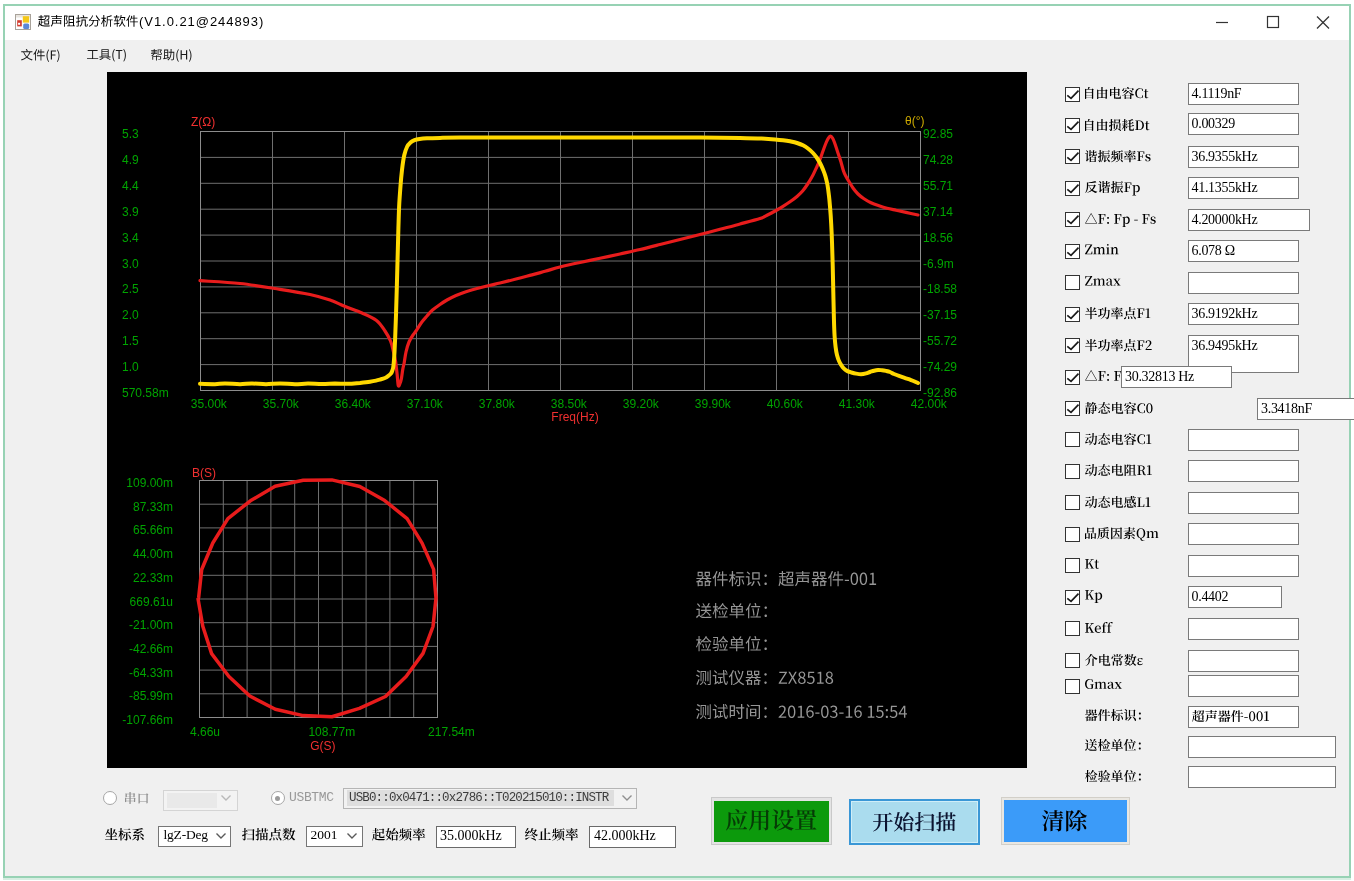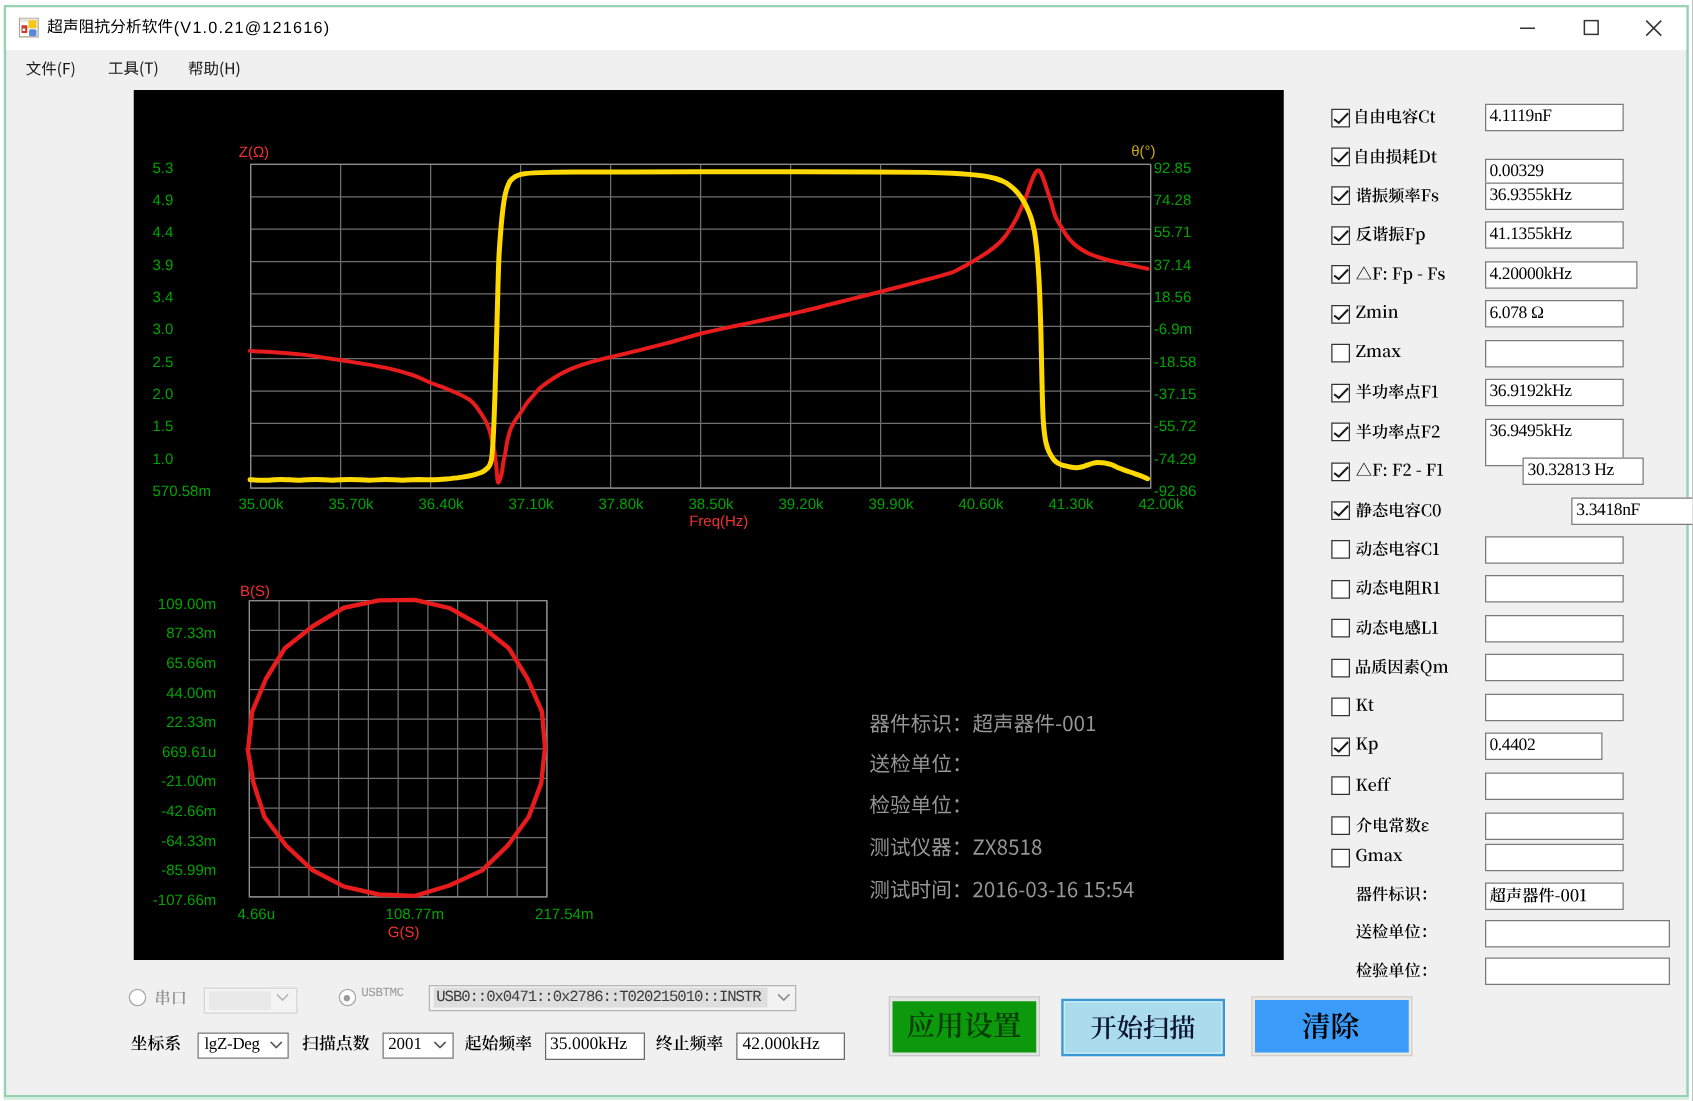--- a/index.html
+++ b/index.html
@@ -23,21 +23,21 @@
 <line x1="16" y1="12.5" x2="28" y2="12.5" stroke="#333" stroke-width="1.2"></line>
 <rect x="67.5" y="6.5" width="11" height="11" fill="none" stroke="#333" stroke-width="1.2"></rect>
 <line x1="117" y1="6.5" x2="129" y2="18.5" stroke="#333" stroke-width="1.2"></line>
 <line x1="129" y1="6.5" x2="117" y2="18.5" stroke="#333" stroke-width="1.2"></line>
 </svg>
 <svg style="position:absolute;left:38.0px;top:15.0px;overflow:visible" width="99.9" height="11.8" viewBox="0 0 99.9 11.8">
     <g transform="translate(-0.3,10.7)">
       <path d="M7.5 -4.4H10.5V-2.1H7.5ZM6.6 -5.2V-1.3H11.4V-5.2ZM1.2 -4.9C1.2 -2.7 1.1 -0.7 0.3 0.6C0.6 0.7 0.9 0.9 1.1 1.0C1.5 0.4 1.7 -0.5 1.8 -1.4C2.8 0.3 4.3 0.7 7.0 0.7H11.8C11.9 0.4 12.1 -0.0 12.2 -0.3C11.4 -0.2 7.6 -0.2 7.0 -0.2C5.7 -0.2 4.7 -0.3 3.9 -0.6V-3.2H5.9V-4.0H3.9V-5.8H6.0C6.1 -5.7 6.4 -5.5 6.5 -5.4C7.8 -6.2 8.6 -7.4 8.8 -9.2H10.8C10.7 -7.6 10.6 -7.0 10.4 -6.8C10.3 -6.7 10.2 -6.6 10.0 -6.7C9.9 -6.7 9.4 -6.7 8.8 -6.7C9.0 -6.5 9.1 -6.1 9.1 -5.9C9.6 -5.9 10.2 -5.9 10.5 -5.9C10.8 -5.9 11.0 -6.0 11.2 -6.2C11.5 -6.5 11.6 -7.4 11.7 -9.7C11.7 -9.8 11.7 -10.1 11.7 -10.1H6.2V-9.2H8.0C7.7 -7.8 7.2 -6.8 6.0 -6.1V-6.7H3.8V-8.2H5.8V-9.1H3.8V-10.6H2.9V-9.1H0.9V-8.2H2.9V-6.7H0.7V-5.8H3.1V-1.2C2.6 -1.6 2.3 -2.2 2.0 -3.0C2.0 -3.6 2.1 -4.2 2.1 -4.9ZM18.4 -10.6V-9.5H13.5V-8.7H18.4V-7.5H14.3V-6.7H23.8V-7.5H19.4V-8.7H24.3V-9.5H19.4V-10.6ZM14.5 -5.7V-4.0C14.5 -2.7 14.3 -0.9 13.0 0.4C13.2 0.6 13.5 0.9 13.7 1.1C14.6 0.2 15.1 -1.0 15.3 -2.1H22.6V-1.5H23.5V-5.7ZM22.6 -2.9H19.3V-4.9H22.6ZM15.4 -2.9C15.4 -3.3 15.5 -3.7 15.5 -4.0V-4.9H18.4V-2.9ZM30.9 -9.9V-0.3H29.4V0.6H37.3V-0.3H36.3V-9.9ZM31.8 -0.3V-2.7H35.3V-0.3ZM31.8 -5.9H35.3V-3.6H31.8ZM31.8 -6.8V-9.0H35.3V-6.8ZM26.3 -10.1V1.0H27.2V-9.2H29.0C28.7 -8.4 28.3 -7.3 27.9 -6.4C28.9 -5.4 29.1 -4.5 29.2 -3.8C29.2 -3.4 29.1 -3.1 28.9 -2.9C28.7 -2.8 28.6 -2.8 28.4 -2.8C28.2 -2.8 27.9 -2.8 27.6 -2.8C27.8 -2.6 27.9 -2.2 27.9 -2.0C28.2 -2.0 28.5 -2.0 28.8 -2.0C29.1 -2.0 29.3 -2.1 29.5 -2.2C29.8 -2.5 30.0 -3.0 30.0 -3.7C30.0 -4.5 29.8 -5.4 28.8 -6.5C29.2 -7.5 29.7 -8.7 30.1 -9.7L29.5 -10.1L29.4 -10.1ZM42.7 -8.4V-7.5H49.9V-8.4ZM44.9 -10.4C45.2 -9.8 45.5 -9.0 45.7 -8.5L46.6 -8.8C46.5 -9.3 46.1 -10.1 45.7 -10.7ZM40.1 -10.6V-8.0H38.4V-7.2H40.1V-4.4C39.4 -4.2 38.7 -4.0 38.2 -3.9L38.4 -3.0L40.1 -3.5V-0.2C40.1 0.0 40.0 0.1 39.9 0.1C39.7 0.1 39.2 0.1 38.6 0.1C38.7 0.3 38.8 0.7 38.8 0.9C39.7 0.9 40.2 0.9 40.6 0.8C40.9 0.6 41.0 0.4 41.0 -0.2V-3.7L42.7 -4.2L42.5 -5.1L41.0 -4.6V-7.2H42.5V-8.0H41.0V-10.6ZM43.8 -6.2V-3.9C43.8 -2.5 43.6 -0.8 41.8 0.4C42.0 0.5 42.3 0.9 42.4 1.1C44.4 -0.2 44.8 -2.3 44.8 -3.9V-5.3H47.1V-0.6C47.1 0.3 47.2 0.5 47.4 0.7C47.6 0.8 47.9 0.9 48.1 0.9C48.3 0.9 48.6 0.9 48.8 0.9C49.1 0.9 49.3 0.9 49.5 0.7C49.7 0.6 49.8 0.4 49.9 0.1C49.9 -0.2 50.0 -1.0 50.0 -1.6C49.7 -1.7 49.4 -1.9 49.2 -2.0C49.2 -1.3 49.2 -0.7 49.2 -0.4C49.2 -0.2 49.1 -0.1 49.1 -0.0C49.0 0.0 48.9 0.1 48.8 0.1C48.6 0.1 48.5 0.1 48.4 0.1C48.3 0.1 48.2 0.1 48.1 0.0C48.1 -0.1 48.1 -0.2 48.1 -0.6V-6.2ZM58.9 -10.4 58.0 -10.0C58.9 -8.1 60.4 -6.1 61.7 -5.0C61.9 -5.2 62.3 -5.6 62.5 -5.7C61.2 -6.7 59.7 -8.7 58.9 -10.4ZM54.5 -10.3C53.8 -8.4 52.5 -6.7 51.0 -5.6C51.2 -5.4 51.6 -5.0 51.8 -4.8C52.1 -5.1 52.4 -5.4 52.8 -5.8V-4.9H55.2C54.9 -2.7 54.2 -0.7 51.2 0.2C51.4 0.4 51.7 0.8 51.8 1.0C55.0 -0.1 55.8 -2.4 56.2 -4.9H59.6C59.5 -1.7 59.3 -0.5 59.0 -0.2C58.8 -0.1 58.7 -0.0 58.4 -0.0C58.1 -0.0 57.4 -0.0 56.5 -0.1C56.7 0.2 56.8 0.6 56.9 0.8C57.6 0.9 58.4 0.9 58.8 0.9C59.3 0.8 59.6 0.7 59.8 0.4C60.3 -0.1 60.4 -1.5 60.6 -5.4C60.6 -5.5 60.6 -5.8 60.6 -5.8H52.8C53.9 -7.0 54.8 -8.4 55.5 -10.1ZM69.1 -9.2V-5.3C69.1 -3.6 69.0 -1.2 67.8 0.5C68.0 0.6 68.4 0.8 68.6 1.0C69.8 -0.8 70.0 -3.4 70.0 -5.3V-5.4H72.3V1.0H73.2V-5.4H75.0V-6.3H70.0V-8.5C71.5 -8.8 73.1 -9.2 74.3 -9.7L73.5 -10.4C72.5 -10.0 70.7 -9.5 69.1 -9.2ZM65.6 -10.6V-7.9H63.7V-7.0H65.5C65.1 -5.2 64.3 -3.3 63.4 -2.2C63.6 -2.0 63.8 -1.6 63.9 -1.3C64.5 -2.2 65.2 -3.6 65.6 -5.0V1.0H66.6V-5.1C67.0 -4.5 67.5 -3.7 67.7 -3.2L68.3 -4.0C68.1 -4.4 67.0 -5.8 66.6 -6.3V-7.0H68.4V-7.9H66.6V-10.6ZM83.0 -10.6C82.8 -8.6 82.3 -6.8 81.4 -5.6C81.6 -5.5 82.0 -5.2 82.2 -5.1C82.7 -5.8 83.1 -6.7 83.4 -7.8H86.6C86.5 -6.9 86.2 -6.0 86.1 -5.3L86.8 -5.1C87.1 -6.0 87.4 -7.3 87.7 -8.5L87.1 -8.7L86.9 -8.7H83.6C83.8 -9.2 83.9 -9.8 84.0 -10.5ZM84.0 -6.6V-6.0C84.0 -4.2 83.8 -1.6 81.1 0.4C81.3 0.5 81.6 0.8 81.8 1.0C83.3 -0.2 84.1 -1.5 84.5 -2.9C85.0 -1.1 85.9 0.3 87.1 1.0C87.3 0.8 87.6 0.4 87.8 0.2C86.2 -0.6 85.3 -2.6 84.8 -4.8C84.9 -5.3 84.9 -5.6 84.9 -6.0V-6.6ZM76.8 -4.2C76.9 -4.3 77.3 -4.4 77.8 -4.4H79.1V-2.5L76.1 -2.1L76.3 -1.2L79.1 -1.6V1.0H80.0V-1.8L81.7 -2.0L81.6 -2.9L80.0 -2.7V-4.4H81.5V-5.2H80.0V-7.1H79.1V-5.2H77.7C78.1 -6.1 78.5 -7.1 78.9 -8.2H81.6V-9.1H79.2C79.3 -9.5 79.5 -9.9 79.6 -10.4L78.6 -10.6C78.5 -10.1 78.4 -9.6 78.3 -9.1H76.2V-8.2H78.0C77.7 -7.2 77.3 -6.4 77.2 -6.0C76.9 -5.5 76.7 -5.1 76.5 -5.0C76.6 -4.8 76.7 -4.4 76.8 -4.2ZM92.2 -4.3V-3.4H95.8V1.0H96.8V-3.4H100.2V-4.3H96.8V-7.1H99.7V-8.0H96.8V-10.4H95.8V-8.0H94.1C94.3 -8.6 94.4 -9.2 94.6 -9.8L93.6 -10.0C93.4 -8.3 92.8 -6.7 92.1 -5.6C92.3 -5.5 92.7 -5.3 92.9 -5.2C93.2 -5.7 93.6 -6.4 93.8 -7.1H95.8V-4.3ZM91.6 -10.5C90.9 -8.6 89.8 -6.7 88.6 -5.5C88.8 -5.3 89.0 -4.8 89.1 -4.6C89.5 -5.0 89.9 -5.5 90.3 -6.0V1.0H91.2V-7.5C91.7 -8.4 92.1 -9.3 92.5 -10.3Z" fill="#000000"></path>
     </g>
   </svg>
-<div class="abs" style="left:139px;top:13.5px;font-size:13px;letter-spacing:0.95px;color:#000">(V1.0.21@121616)</div>
+<div class="abs" style="left:139px;top:13.5px;font-size:13px;letter-spacing:0.95px;color:#000">(V1.0.21@244893)</div>
 <svg style="position:absolute;left:21.0px;top:49.0px;overflow:visible" width="38.4" height="12.9" viewBox="0 0 38.4 12.9">
     <g transform="translate(-0.4,10.5)">
       <path d="M5.2 -10.2C5.6 -9.6 6.0 -8.8 6.2 -8.3L7.2 -8.6C7.0 -9.1 6.6 -9.9 6.2 -10.5ZM0.6 -8.2V-7.3H2.6C3.3 -5.4 4.3 -3.8 5.5 -2.5C4.2 -1.3 2.5 -0.5 0.4 0.1C0.6 0.3 0.9 0.7 1.0 1.0C3.1 0.3 4.8 -0.6 6.2 -1.8C7.6 -0.6 9.3 0.3 11.3 0.9C11.5 0.6 11.8 0.2 12.0 0.0C10.0 -0.4 8.3 -1.3 6.9 -2.5C8.2 -3.8 9.2 -5.4 9.9 -7.3H11.8V-8.2ZM6.2 -3.1C5.1 -4.3 4.2 -5.7 3.5 -7.3H8.8C8.2 -5.6 7.3 -4.3 6.2 -3.1ZM16.3 -4.2V-3.3H19.9V1.0H20.8V-3.3H24.2V-4.2H20.8V-7.0H23.7V-7.9H20.8V-10.3H19.9V-7.9H18.2C18.4 -8.4 18.5 -9.0 18.6 -9.6L17.8 -9.8C17.5 -8.2 17.0 -6.6 16.2 -5.5C16.5 -5.4 16.9 -5.2 17.0 -5.1C17.4 -5.6 17.7 -6.2 17.9 -7.0H19.9V-4.2ZM15.7 -10.4C15.1 -8.5 14.0 -6.6 12.8 -5.4C13.0 -5.2 13.2 -4.7 13.3 -4.5C13.7 -4.9 14.1 -5.4 14.5 -6.0V1.0H15.4V-7.4C15.8 -8.3 16.3 -9.2 16.6 -10.1ZM27.8 2.4 28.5 2.1C27.4 0.4 26.9 -1.7 26.9 -3.9C26.9 -6.0 27.4 -8.0 28.5 -9.8L27.8 -10.1C26.6 -8.3 25.9 -6.3 25.9 -3.9C25.9 -1.4 26.6 0.6 27.8 2.4ZM30.2 0.0H31.4V-4.1H34.9V-5.0H31.4V-8.1H35.5V-9.1H30.2ZM37.1 2.4C38.2 0.6 38.9 -1.4 38.9 -3.9C38.9 -6.3 38.2 -8.3 37.1 -10.1L36.4 -9.8C37.4 -8.0 38.0 -6.0 38.0 -3.9C38.0 -1.7 37.4 0.4 36.4 2.1Z" fill="#1a1a1a"></path>
     </g>
   </svg>
 <svg style="position:absolute;left:87.0px;top:49.0px;overflow:visible" width="38.8" height="12.6" viewBox="0 0 38.8 12.6">
     <g transform="translate(-0.6,10.1)">
       <path d="M0.6 -0.9V0.0H11.8V-0.9H6.7V-8.1H11.2V-9.0H1.3V-8.1H5.7V-0.9ZM19.9 -1.0C21.3 -0.4 22.7 0.4 23.6 1.0L24.3 0.3C23.4 -0.3 21.9 -1.1 20.5 -1.7ZM16.5 -1.6C15.7 -1.0 14.1 -0.1 12.9 0.3C13.1 0.5 13.4 0.8 13.6 1.0C14.8 0.5 16.4 -0.3 17.3 -1.1ZM15.0 -9.8V-2.6H13.0V-1.7H24.2V-2.6H22.3V-9.8ZM15.9 -2.6V-3.7H21.4V-2.6ZM15.9 -7.3H21.4V-6.2H15.9ZM15.9 -8.0V-9.1H21.4V-8.0ZM15.9 -5.5H21.4V-4.4H15.9ZM27.8 2.4 28.5 2.1C27.4 0.4 26.9 -1.7 26.9 -3.9C26.9 -6.0 27.4 -8.0 28.5 -9.8L27.8 -10.1C26.6 -8.3 25.9 -6.3 25.9 -3.9C25.9 -1.4 26.6 0.6 27.8 2.4ZM32.1 0.0H33.3V-8.1H36.0V-9.1H29.4V-8.1H32.1ZM37.6 2.4C38.8 0.6 39.5 -1.4 39.5 -3.9C39.5 -6.3 38.8 -8.3 37.6 -10.1L36.9 -9.8C38.0 -8.0 38.5 -6.0 38.5 -3.9C38.5 -1.7 38.0 0.4 36.9 2.1Z" fill="#1a1a1a"></path>
     </g>
   </svg>
@@ -187,21 +187,21 @@
 <div class="fld" style="left:1187.5px;top:83.0px;width:111px;height:22px;line-height:20px">4.1119nF</div>
 <div class="cb" style="left:1064.5px;top:117.95px"></div>
 <svg class="abs" style="left:1064.5px;top:117.95px" width="15" height="15" viewBox="0 0 15 15">
     <path d="M2.3,8.4 L6,11.3 L13.5,3.6" fill="none" stroke="#1a1a1a" stroke-width="1.7"></path>
   </svg>
 <svg style="position:absolute;left:1084.5px;top:118.5px;overflow:visible" width="64.6" height="12.1" viewBox="0 0 64.6 12.1">
     <g transform="translate(-2.5,11.0)">
       <path d="M9.4 -8.3V-6.0H3.7V-8.3ZM5.7 -11.0C5.6 -10.3 5.5 -9.4 5.3 -8.7H3.8L2.5 -9.3V1.1H2.7C3.2 1.1 3.7 0.8 3.7 0.6V0.1H9.4V1.0H9.6C10.1 1.0 10.7 0.7 10.7 0.6V-8.1C11.0 -8.2 11.2 -8.3 11.3 -8.4L9.9 -9.5L9.3 -8.7H5.8C6.3 -9.2 6.9 -9.9 7.2 -10.3C7.5 -10.4 7.7 -10.5 7.7 -10.6ZM3.7 -5.6H9.4V-3.1H3.7ZM3.7 -2.8H9.4V-0.3H3.7ZM18.8 -7.6V-4.3H15.8V-7.6ZM14.6 -8.0V1.1H14.8C15.3 1.1 15.8 0.8 15.8 0.7V-0.0H23.1V1.0H23.3C23.8 1.0 24.4 0.7 24.4 0.6V-7.3C24.7 -7.3 24.9 -7.5 25.1 -7.6L23.6 -8.7L23.0 -8.0H20.1V-10.3C20.4 -10.4 20.5 -10.5 20.5 -10.7L18.8 -10.9V-8.0H15.9L14.6 -8.5ZM20.1 -7.6H23.1V-4.3H20.1ZM18.8 -0.4H15.8V-3.9H18.8ZM20.1 -0.4V-3.9H23.1V-0.4ZM35.6 -5.2 33.9 -5.3C33.9 -2.3 34.0 -0.4 29.9 0.9L30.1 1.1C32.7 0.5 33.9 -0.3 34.5 -1.4C35.6 -0.8 37.0 0.3 37.6 1.1C39.1 1.4 39.2 -1.2 34.6 -1.5C35.1 -2.5 35.1 -3.6 35.2 -4.9C35.4 -4.9 35.6 -5.0 35.6 -5.2ZM32.4 -1.5V-5.9H36.8V-1.3H36.9C37.3 -1.3 37.9 -1.5 37.9 -1.6V-5.8C38.2 -5.8 38.3 -5.9 38.4 -6.0L37.2 -6.9L36.6 -6.3H32.5L31.3 -6.8V-1.1H31.4C31.9 -1.1 32.4 -1.4 32.4 -1.5ZM32.9 -7.3V-7.6H36.3V-7.1H36.5C36.9 -7.1 37.5 -7.4 37.5 -7.5V-9.7C37.7 -9.7 37.9 -9.8 38.0 -9.9L36.8 -10.8L36.2 -10.2H33.0L31.8 -10.7V-7.0H32.0C32.4 -7.0 32.9 -7.2 32.9 -7.3ZM36.3 -9.8V-8.0H32.9V-9.8ZM30.2 -8.9 29.6 -8.0H29.5V-10.4C29.8 -10.5 30.0 -10.6 30.0 -10.8L28.3 -10.9V-8.0H26.5L26.6 -7.6H28.3V-4.9C27.5 -4.7 26.8 -4.4 26.4 -4.4L26.9 -2.9C27.1 -3.0 27.2 -3.1 27.2 -3.2L28.3 -3.9V-0.7C28.3 -0.5 28.2 -0.4 28.0 -0.4C27.7 -0.4 26.5 -0.5 26.5 -0.5V-0.3C27.1 -0.2 27.4 -0.1 27.6 0.2C27.7 0.4 27.8 0.7 27.8 1.1C29.3 1.0 29.5 0.4 29.5 -0.5V-4.6L31.0 -5.6L30.9 -5.8L29.5 -5.3V-7.6H31.0C31.1 -7.6 31.3 -7.7 31.3 -7.8C30.9 -8.2 30.2 -8.9 30.2 -8.9ZM44.7 -3.4 44.8 -3.1 46.7 -3.4V-0.4C46.7 0.5 47.0 0.8 48.2 0.8H49.3C51.2 0.8 51.6 0.5 51.6 0.0C51.6 -0.2 51.6 -0.4 51.2 -0.5L51.1 -2.2H51.0C50.8 -1.5 50.6 -0.8 50.5 -0.6C50.4 -0.5 50.3 -0.4 50.2 -0.4C50.1 -0.4 49.8 -0.4 49.4 -0.4H48.4C48.0 -0.4 48.0 -0.5 48.0 -0.8V-3.6L51.3 -4.1C51.4 -4.1 51.6 -4.2 51.6 -4.4C51.1 -4.7 50.2 -5.2 50.2 -5.2L49.6 -4.2L48.0 -4.0V-6.3L50.8 -6.8C51.0 -6.8 51.1 -6.9 51.1 -7.0C50.6 -7.4 49.7 -7.9 49.7 -7.9L49.2 -6.9L48.0 -6.7V-8.7V-9.2C48.8 -9.4 49.6 -9.6 50.2 -9.8C50.6 -9.7 50.9 -9.7 51.0 -9.8L49.7 -10.9C48.7 -10.2 46.7 -9.3 45.0 -8.9L45.0 -8.7C45.6 -8.8 46.2 -8.8 46.7 -8.9V-6.5L44.9 -6.2L45.0 -5.9L46.7 -6.1V-3.8ZM41.6 -11.0V-9.0H39.7L39.8 -8.6H41.6V-7.1H39.8L39.9 -6.7H41.6V-5.2H39.5L39.6 -4.8H41.3C40.9 -3.2 40.2 -1.7 39.3 -0.5L39.4 -0.3C40.3 -1.0 41.1 -1.8 41.6 -2.8V1.1H41.9C42.3 1.1 42.8 0.8 42.8 0.7V-3.9C43.2 -3.3 43.7 -2.6 43.7 -1.9C44.8 -1.1 45.8 -3.2 42.8 -4.1V-4.8H44.8C45.0 -4.8 45.1 -4.8 45.2 -5.0C44.8 -5.4 44.0 -6.0 44.0 -6.0L43.4 -5.2H42.8V-6.7H44.5C44.7 -6.7 44.8 -6.8 44.9 -6.9C44.5 -7.3 43.8 -7.8 43.8 -7.8L43.3 -7.1H42.8V-8.6H44.7C44.8 -8.6 45.0 -8.7 45.0 -8.8C44.6 -9.2 43.9 -9.8 43.9 -9.8L43.3 -9.0H42.8V-10.5C43.1 -10.6 43.2 -10.7 43.2 -10.8ZM52.6 -9.2 53.9 -9.0C53.9 -7.7 53.9 -6.4 53.9 -5.0V-4.7C53.9 -3.2 53.9 -1.8 53.9 -0.5L52.6 -0.4V0.0H56.5C59.6 0.0 61.5 -1.8 61.5 -4.8C61.5 -7.8 59.7 -9.6 56.7 -9.6H52.6ZM55.5 -0.5C55.5 -1.8 55.5 -3.1 55.5 -4.7V-5.0C55.5 -6.4 55.5 -7.8 55.5 -9.1H56.5C58.6 -9.1 59.9 -7.6 59.9 -4.8C59.9 -2.1 58.6 -0.5 56.4 -0.5ZM65.3 0.2C66.1 0.2 66.7 -0.1 67.0 -0.6L66.8 -0.8C66.5 -0.6 66.2 -0.5 65.9 -0.5C65.3 -0.5 65.0 -0.8 65.0 -1.6V-6.4H66.8V-6.9H65.0L65.0 -8.9H64.1L63.6 -6.9L62.3 -6.8V-6.4H63.5V-2.9C63.5 -2.4 63.5 -2.1 63.5 -1.6C63.5 -0.4 64.1 0.2 65.3 0.2Z" fill="#000"></path>
     </g>
   </svg>
-<div class="fld" style="left:1187.5px;top:127px;width:111px;height:22px;line-height:20px">0.00329</div>
+<div class="fld" style="left:1187.5px;top:113px;width:111px;height:22px;line-height:20px">0.00329</div>
 <div class="cb" style="left:1064.5px;top:149.4px"></div>
 <svg class="abs" style="left:1064.5px;top:149.4px" width="15" height="15" viewBox="0 0 15 15">
     <path d="M2.3,8.4 L6,11.3 L13.5,3.6" fill="none" stroke="#1a1a1a" stroke-width="1.7"></path>
   </svg>
 <svg style="position:absolute;left:1084.5px;top:149.9px;overflow:visible" width="65.7" height="12.3" viewBox="0 0 65.7 12.3">
     <g transform="translate(-0.5,11.1)">
       <path d="M1.5 -10.9 1.4 -10.8C1.9 -10.2 2.5 -9.3 2.7 -8.6C3.8 -7.8 4.7 -10.1 1.5 -10.9ZM3.3 -6.9C3.5 -7.0 3.7 -7.1 3.8 -7.1L2.7 -8.1L2.1 -7.5H0.5L0.6 -7.1H2.1V-1.6C2.1 -1.3 2.0 -1.2 1.5 -0.9L2.4 0.5C2.5 0.4 2.7 0.2 2.8 -0.1C3.7 -1.2 4.5 -2.2 4.9 -2.8L4.8 -2.9L3.3 -1.9ZM7.2 -9.5 6.6 -8.7H6.1V-10.5C6.4 -10.5 6.6 -10.6 6.6 -10.8L4.9 -10.9V-6.6C4.9 -6.4 4.8 -6.3 4.4 -6.1L5.1 -4.7C5.2 -4.8 5.3 -4.9 5.4 -5.1C6.6 -5.8 7.6 -6.5 8.2 -6.8L8.1 -7.0L6.1 -6.4V-8.3H7.9C8.1 -8.3 8.2 -8.4 8.3 -8.5C7.9 -8.9 7.2 -9.5 7.2 -9.5ZM9.2 -5.3 7.5 -5.8 7.2 -4.2H6.5L5.2 -4.7V1.1H5.4C5.9 1.1 6.4 0.8 6.4 0.7V0.3H10.1V1.0H10.3C10.7 1.0 11.3 0.7 11.3 0.6V-3.6C11.6 -3.7 11.7 -3.8 11.8 -3.8L10.6 -4.8L10.0 -4.2H7.7C8.0 -4.4 8.4 -4.8 8.7 -5.0C8.9 -5.0 9.1 -5.1 9.2 -5.3ZM10.1 -3.8V-2.2H6.4V-3.8ZM6.4 -0.1V-1.8H10.1V-0.1ZM10.0 -10.8 8.4 -10.9V-6.4C8.4 -5.6 8.6 -5.4 9.6 -5.4H10.6C12.1 -5.4 12.6 -5.5 12.6 -6.0C12.6 -6.2 12.5 -6.3 12.2 -6.5L12.2 -7.8H12.0C11.9 -7.3 11.7 -6.7 11.6 -6.5C11.5 -6.4 11.5 -6.4 11.3 -6.4C11.2 -6.4 11.0 -6.4 10.7 -6.4H10.0C9.7 -6.4 9.6 -6.4 9.6 -6.6V-7.9C10.6 -8.2 11.6 -8.6 12.1 -8.9C12.3 -8.8 12.4 -8.8 12.5 -8.9L11.4 -9.9C11.0 -9.6 10.3 -8.9 9.6 -8.3V-10.4C9.9 -10.5 10.0 -10.6 10.0 -10.8ZM23.7 -8.7 23.0 -7.8H19.7L19.8 -7.4H24.6C24.8 -7.4 24.9 -7.5 24.9 -7.6C24.5 -8.1 23.7 -8.7 23.7 -8.7ZM18.0 -10.0V-7.9C17.6 -8.3 17.0 -8.9 17.0 -8.9L16.4 -8.0H16.3V-10.5C16.6 -10.5 16.7 -10.6 16.7 -10.8L15.1 -11.0V-8.0H13.5L13.6 -7.6H15.1V-5.0C14.3 -4.7 13.7 -4.5 13.3 -4.4L13.8 -3.0C14.0 -3.0 14.1 -3.2 14.1 -3.4L15.1 -4.0V-0.6C15.1 -0.4 15.0 -0.4 14.8 -0.4C14.6 -0.4 13.5 -0.5 13.5 -0.5V-0.3C14.0 -0.2 14.3 -0.0 14.4 0.2C14.6 0.4 14.7 0.7 14.7 1.1C16.1 0.9 16.3 0.4 16.3 -0.5V-4.7L17.8 -5.7L17.7 -5.9L16.3 -5.4V-7.6H17.7C17.8 -7.6 17.9 -7.6 18.0 -7.7V-7.1C18.0 -4.5 17.8 -1.5 16.4 1.0L16.6 1.1C18.4 -0.7 19.0 -3.2 19.1 -5.3H19.9V-0.9C19.9 -0.7 19.8 -0.6 19.2 -0.3L19.9 1.1C20.0 1.1 20.1 0.9 20.3 0.8C21.3 0.2 22.2 -0.5 22.6 -0.8L22.6 -0.9L21.0 -0.6V-5.3H21.9C22.3 -2.2 23.0 -0.3 24.7 1.1C24.9 0.5 25.3 0.2 25.7 0.1L25.8 0.0C24.7 -0.6 23.8 -1.4 23.1 -2.6C23.8 -3.0 24.6 -3.6 25.0 -4.0C25.2 -3.9 25.4 -4.0 25.5 -4.1L24.2 -5.0C24.0 -4.4 23.5 -3.5 23.0 -2.9C22.6 -3.6 22.4 -4.4 22.2 -5.3H25.2C25.4 -5.3 25.6 -5.4 25.6 -5.5C25.1 -6.0 24.3 -6.6 24.3 -6.6L23.6 -5.7H19.1C19.1 -6.2 19.1 -6.7 19.1 -7.1V-9.5H25.2C25.4 -9.5 25.5 -9.6 25.5 -9.7C25.1 -10.2 24.2 -10.8 24.2 -10.8L23.5 -9.9H19.4L18.0 -10.4ZM36.2 -6.6 34.7 -6.8C34.7 -2.9 34.9 -0.6 31.0 0.9L31.1 1.2C35.8 -0.2 35.7 -2.5 35.7 -6.3C36.0 -6.3 36.1 -6.5 36.2 -6.6ZM35.5 -1.9 35.3 -1.8C36.0 -1.1 37.0 0.0 37.3 0.9C38.6 1.7 39.4 -0.9 35.5 -1.9ZM30.7 -5.8 29.2 -6.0V-2.0H29.4C29.8 -2.0 30.2 -2.2 30.2 -2.3V-5.4C30.6 -5.5 30.7 -5.6 30.7 -5.8ZM29.1 -4.6 27.6 -5.0C27.4 -3.8 26.9 -2.6 26.4 -1.8L26.5 -1.6C27.4 -2.2 28.1 -3.2 28.6 -4.3C28.9 -4.3 29.0 -4.4 29.1 -4.6ZM31.6 -7.5 31.0 -6.6H30.3V-8.4H32.2C32.3 -8.4 32.5 -8.4 32.5 -8.6C32.1 -9.0 31.4 -9.6 31.4 -9.6L30.8 -8.8H30.3V-10.4C30.6 -10.4 30.7 -10.6 30.7 -10.7L29.2 -10.9V-6.6H28.4V-9.4C28.7 -9.4 28.8 -9.6 28.8 -9.7L27.4 -9.9V-6.6H26.4L26.5 -6.2H32.4C32.5 -6.2 32.6 -6.2 32.6 -6.3V-4.5L31.3 -5.0C30.4 -1.7 29.0 -0.1 26.5 1.0L26.6 1.2C29.6 0.4 31.2 -1.0 32.4 -4.3C32.5 -4.3 32.6 -4.3 32.6 -4.3V-1.5H32.8C33.3 -1.5 33.7 -1.8 33.7 -1.9V-7.3H36.7V-1.8H36.9C37.3 -1.8 37.8 -2.1 37.8 -2.2V-7.1C38.0 -7.2 38.2 -7.3 38.3 -7.4L37.1 -8.3L36.6 -7.7H34.7C35.0 -8.2 35.5 -8.9 35.8 -9.6H38.2C38.4 -9.6 38.6 -9.6 38.6 -9.8C38.1 -10.2 37.3 -10.8 37.3 -10.8L36.6 -10.0H32.2L32.3 -9.6H34.5C34.4 -9.0 34.3 -8.2 34.3 -7.7H33.8L32.6 -8.2V-6.6C32.2 -7.0 31.6 -7.5 31.6 -7.5ZM50.9 -7.8 49.4 -8.7C48.9 -7.8 48.4 -7.0 48.0 -6.5L48.1 -6.3C48.8 -6.6 49.6 -7.1 50.3 -7.6C50.6 -7.6 50.8 -7.6 50.9 -7.8ZM40.5 -8.4 40.3 -8.3C40.8 -7.8 41.4 -6.9 41.5 -6.2C42.6 -5.4 43.6 -7.6 40.5 -8.4ZM47.8 -6.1 47.7 -6.0C48.6 -5.4 49.8 -4.4 50.3 -3.6C51.5 -3.1 51.9 -5.6 47.8 -6.1ZM39.6 -4.4 40.4 -3.2C40.5 -3.2 40.6 -3.4 40.7 -3.5C41.9 -4.5 42.8 -5.3 43.4 -5.9L43.4 -6.0C41.8 -5.3 40.2 -4.6 39.6 -4.4ZM44.4 -11.1 44.3 -11.0C44.7 -10.6 45.1 -10.0 45.1 -9.4L45.2 -9.3H39.8L39.9 -8.9H44.8C44.4 -8.4 43.8 -7.5 43.2 -7.2C43.1 -7.2 42.9 -7.1 42.9 -7.1L43.5 -6.0C43.5 -6.0 43.6 -6.1 43.7 -6.2C44.3 -6.4 45.0 -6.5 45.5 -6.6C44.8 -5.9 43.9 -5.1 43.1 -4.7C43.0 -4.7 42.7 -4.6 42.7 -4.6L43.3 -3.4C43.4 -3.4 43.4 -3.5 43.5 -3.6C44.9 -3.9 46.2 -4.2 47.1 -4.5C47.2 -4.2 47.2 -3.9 47.2 -3.6C48.3 -2.7 49.5 -4.9 46.4 -5.8L46.3 -5.8C46.5 -5.5 46.8 -5.1 46.9 -4.8C45.8 -4.7 44.7 -4.6 43.9 -4.6C45.3 -5.3 46.8 -6.4 47.6 -7.1C47.9 -7.1 48.1 -7.2 48.1 -7.3L46.8 -8.1C46.6 -7.8 46.3 -7.4 46.0 -7.1L44.0 -7.1C44.6 -7.4 45.3 -7.9 45.7 -8.3C46.0 -8.2 46.2 -8.3 46.2 -8.4L45.2 -8.9H50.8C51.0 -8.9 51.2 -9.0 51.2 -9.2C50.6 -9.6 49.8 -10.3 49.8 -10.3L49.0 -9.3H46.0C46.5 -9.7 46.5 -10.8 44.4 -11.1ZM50.1 -3.3 49.3 -2.3H46.1V-3.2C46.4 -3.2 46.5 -3.3 46.5 -3.5L44.8 -3.6V-2.3H39.5L39.6 -1.9H44.8V1.1H45.1C45.6 1.1 46.1 0.9 46.1 0.8V-1.9H51.2C51.4 -1.9 51.5 -2.0 51.5 -2.1C51.0 -2.6 50.1 -3.3 50.1 -3.3ZM59.2 -7.1H59.8L59.8 -9.6H52.6V-9.2L53.9 -9.0C53.9 -7.7 53.9 -6.4 53.9 -5.1V-4.4C53.9 -3.1 53.9 -1.8 53.9 -0.5L52.6 -0.4V0.0H57.0V-0.4L55.5 -0.5C55.5 -1.8 55.5 -3.2 55.5 -4.6H57.6L57.8 -3.2H58.3V-6.4H57.8L57.6 -5.1H55.5C55.5 -6.5 55.5 -7.8 55.5 -9.1H58.8ZM63.3 0.2C65.1 0.2 66.1 -0.7 66.1 -1.9C66.1 -2.9 65.6 -3.6 64.3 -4.0L63.6 -4.2C62.6 -4.5 62.3 -4.9 62.3 -5.5C62.3 -6.1 62.8 -6.6 63.7 -6.6C64.1 -6.6 64.4 -6.5 64.8 -6.3L65.1 -5.0H65.7L65.8 -6.5C65.1 -6.9 64.5 -7.1 63.7 -7.1C62.0 -7.1 61.0 -6.2 61.0 -5.0C61.0 -3.9 61.7 -3.3 62.8 -3.0L63.5 -2.7C64.6 -2.4 64.9 -2.0 64.9 -1.4C64.9 -0.7 64.3 -0.2 63.2 -0.2C62.7 -0.2 62.3 -0.3 62.0 -0.5L61.7 -2.0H61.0L61.0 -0.4C61.7 0.0 62.4 0.2 63.3 0.2Z" fill="#000"></path>
     </g>
   </svg>
 <div class="fld" style="left:1187.5px;top:145.9px;width:111px;height:22px;line-height:20px">36.9355kHz</div>
@@ -264,21 +264,21 @@
 <div class="fld" style="left:1187.5px;top:334.6px;width:111px;height:38px;line-height:20px">36.9495kHz</div>
 <div class="cb" style="left:1064.5px;top:369.55px"></div>
 <svg class="abs" style="left:1064.5px;top:369.55px" width="15" height="15" viewBox="0 0 15 15">
     <path d="M2.3,8.4 L6,11.3 L13.5,3.6" fill="none" stroke="#1a1a1a" stroke-width="1.7"></path>
   </svg>
 <svg style="position:absolute;left:1084.5px;top:370.1px;overflow:visible" width="69.5" height="10.9" viewBox="0 0 69.5 10.9">
     <g transform="translate(-0.4,10.7)">
       <path d="M6.5 -10.7 0.4 -0.2H12.6ZM1.3 -0.7 6.5 -9.7 11.7 -0.7ZM20.2 -7.1H20.8L20.8 -9.6H13.6V-9.2L14.9 -9.0C14.9 -7.7 14.9 -6.4 14.9 -5.1V-4.4C14.9 -3.1 14.9 -1.8 14.9 -0.5L13.6 -0.4V0.0H18.0V-0.4L16.5 -0.5C16.5 -1.8 16.5 -3.2 16.5 -4.6H18.6L18.8 -3.2H19.3V-6.4H18.8L18.6 -5.1H16.5C16.5 -6.5 16.5 -7.8 16.5 -9.1H19.8ZM23.5 0.2C24.0 0.2 24.4 -0.2 24.4 -0.7C24.4 -1.3 24.0 -1.7 23.5 -1.7C22.9 -1.7 22.5 -1.3 22.5 -0.7C22.5 -0.2 22.9 0.2 23.5 0.2ZM23.5 -4.9C24.0 -4.9 24.4 -5.3 24.4 -5.8C24.4 -6.4 24.0 -6.8 23.5 -6.8C22.9 -6.8 22.5 -6.4 22.5 -5.8C22.5 -5.3 22.9 -4.9 23.5 -4.9ZM36.1 -7.1H36.8L36.7 -9.6H29.5V-9.2L30.8 -9.0C30.8 -7.7 30.8 -6.4 30.8 -5.1V-4.4C30.8 -3.1 30.8 -1.8 30.8 -0.5L29.5 -0.4V0.0H33.9V-0.4L32.4 -0.5C32.4 -1.8 32.4 -3.2 32.4 -4.6H34.5L34.7 -3.2H35.2V-6.4H34.7L34.5 -5.1H32.4C32.4 -6.5 32.4 -7.8 32.4 -9.1H35.7ZM38.1 0.0H44.1V-1.2H38.9C39.6 -1.9 40.3 -2.6 40.7 -3.0C42.9 -5.0 43.8 -5.9 43.8 -7.2C43.8 -8.8 42.9 -9.8 41.0 -9.8C39.5 -9.8 38.2 -9.0 38.0 -7.6C38.1 -7.3 38.4 -7.2 38.7 -7.2C39.0 -7.2 39.3 -7.3 39.5 -8.0L39.8 -9.2C40.0 -9.3 40.3 -9.3 40.6 -9.3C41.7 -9.3 42.3 -8.6 42.3 -7.3C42.3 -6.0 41.7 -5.1 40.3 -3.5C39.7 -2.8 38.9 -1.8 38.1 -0.9ZM48.6 -3.2H52.2V-4.0H48.6ZM63.2 -7.1H63.9L63.8 -9.6H56.6V-9.2L57.9 -9.0C57.9 -7.7 57.9 -6.4 57.9 -5.1V-4.4C57.9 -3.1 57.9 -1.8 57.9 -0.5L56.6 -0.4V0.0H61.0V-0.4L59.5 -0.5C59.5 -1.8 59.5 -3.2 59.5 -4.6H61.6L61.8 -3.2H62.3V-6.4H61.8L61.6 -5.1H59.5C59.5 -6.5 59.5 -7.8 59.5 -9.1H62.8ZM65.2 0.0 69.9 0.0V-0.4L68.4 -0.6L68.3 -3.0V-7.5L68.4 -9.6L68.2 -9.7L65.1 -9.0V-8.5L66.9 -8.8V-3.0L66.8 -0.6L65.2 -0.4Z" fill="#000"></path>
     </g>
   </svg>
-<div class="fld" style="left:1218px;top:366.1px;width:97px;height:22px;line-height:20px">30.32813 Hz</div>
+<div class="fld" style="left:1121px;top:366.1px;width:111px;height:22px;line-height:20px">30.32813 Hz</div>
 <div class="cb" style="left:1064.5px;top:401.0px"></div>
 <svg class="abs" style="left:1064.5px;top:401.0px" width="15" height="15" viewBox="0 0 15 15">
     <path d="M2.3,8.4 L6,11.3 L13.5,3.6" fill="none" stroke="#1a1a1a" stroke-width="1.7"></path>
   </svg>
 <svg style="position:absolute;left:1084.5px;top:401.5px;overflow:visible" width="67.5" height="12.1" viewBox="0 0 67.5 12.1">
     <g transform="translate(-0.4,11.0)">
       <path d="M2.7 -10.9V-9.5H0.7L0.8 -9.2H2.7V-8.1H0.8L0.9 -7.7H2.7V-6.5H0.4L0.5 -6.2H6.2C6.4 -6.2 6.6 -6.2 6.6 -6.4C6.1 -6.8 5.4 -7.4 5.4 -7.4L4.8 -6.5H3.9V-7.7H5.8C6.0 -7.7 6.1 -7.8 6.2 -7.9C5.8 -8.3 5.1 -8.9 5.1 -8.9L4.5 -8.1H3.9V-9.2H6.0C6.2 -9.2 6.3 -9.2 6.4 -9.4C5.9 -9.8 5.2 -10.3 5.2 -10.3L4.6 -9.5H3.9V-10.4C4.2 -10.5 4.3 -10.6 4.3 -10.8ZM7.7 -11.0C7.4 -9.7 6.6 -8.0 5.8 -7.1L5.9 -7.0C6.8 -7.5 7.5 -8.3 8.1 -9.1H9.6C9.3 -8.6 9.0 -7.8 8.6 -7.3H6.4L6.5 -6.9H8.0V-5.1H5.9L5.9 -5.0L4.8 -5.8L4.3 -5.2H2.4L1.2 -5.7V1.1H1.4C1.9 1.1 2.4 0.8 2.4 0.7V-1.8H4.4V-0.5C4.4 -0.3 4.3 -0.3 4.2 -0.3C4.0 -0.3 3.1 -0.3 3.1 -0.3V-0.1C3.5 -0.1 3.8 0.1 3.9 0.3C4.0 0.4 4.1 0.7 4.1 1.1C5.4 1.0 5.6 0.5 5.6 -0.4V-4.7C5.7 -4.7 5.9 -4.7 6.0 -4.8L6.0 -4.7H8.0V-3.0H6.3L6.4 -2.6H8.0V-0.5C8.0 -0.4 7.9 -0.3 7.7 -0.3C7.5 -0.3 6.4 -0.4 6.4 -0.4V-0.2C7.0 -0.1 7.2 0.1 7.4 0.2C7.5 0.4 7.6 0.7 7.6 1.1C9.0 0.9 9.1 0.4 9.1 -0.5V-2.6H10.4V-1.9H10.6C11.1 -1.9 11.5 -2.1 11.5 -2.1V-4.7H12.5C12.7 -4.7 12.8 -4.8 12.8 -5.0C12.5 -5.3 12.0 -5.9 12.0 -5.9L11.6 -5.1H11.5V-6.7C11.8 -6.8 11.9 -6.9 12.0 -6.9L11.0 -7.9L10.5 -7.3H9.0C9.7 -7.8 10.4 -8.5 10.9 -9.0C11.1 -9.0 11.3 -9.0 11.4 -9.1L10.2 -10.2L9.5 -9.5H8.4C8.6 -9.8 8.8 -10.1 8.9 -10.3C9.2 -10.3 9.3 -10.4 9.4 -10.5ZM9.1 -4.7H10.4V-3.0H9.1ZM9.1 -5.1V-6.9H10.4V-5.1ZM4.4 -4.8V-3.7H2.4V-4.8ZM2.4 -3.4H4.4V-2.2H2.4ZM18.4 -3.4 16.7 -3.5V-0.4C16.7 0.5 17.0 0.7 18.4 0.7H20.1C22.6 0.7 23.2 0.6 23.2 0.0C23.2 -0.2 23.1 -0.4 22.7 -0.5L22.6 -2.0H22.5C22.3 -1.3 22.1 -0.7 21.9 -0.5C21.9 -0.4 21.8 -0.4 21.6 -0.4C21.4 -0.3 20.8 -0.3 20.2 -0.3H18.6C18.0 -0.3 18.0 -0.4 18.0 -0.6V-3.1C18.2 -3.1 18.3 -3.2 18.4 -3.4ZM15.5 -3.3H15.3C15.3 -2.3 14.7 -1.4 14.1 -1.1C13.8 -0.9 13.5 -0.6 13.7 -0.3C13.8 0.1 14.4 0.1 14.8 -0.1C15.4 -0.5 16.0 -1.7 15.5 -3.3ZM22.9 -3.3 22.7 -3.2C23.4 -2.5 24.2 -1.3 24.3 -0.3C25.5 0.6 26.6 -2.1 22.9 -3.3ZM18.9 -4.0 18.7 -3.9C19.3 -3.3 19.9 -2.4 20.0 -1.6C21.1 -0.7 22.1 -3.0 18.9 -4.0ZM24.2 -9.7 23.5 -8.8H19.7C19.9 -9.3 20.0 -9.8 20.1 -10.4C20.4 -10.4 20.5 -10.5 20.6 -10.7L18.8 -11.0C18.7 -10.2 18.6 -9.5 18.4 -8.8H13.7L13.8 -8.4H18.2C17.6 -6.5 16.2 -4.8 13.4 -3.7L13.5 -3.6C15.8 -4.2 17.3 -5.1 18.3 -6.2C18.8 -5.7 19.4 -5.0 19.7 -4.4C20.8 -3.8 21.5 -5.9 18.5 -6.5C19.0 -7.0 19.3 -7.7 19.6 -8.4H20.1C20.9 -6.1 22.5 -4.6 24.5 -3.7C24.7 -4.3 25.1 -4.6 25.5 -4.7L25.6 -4.9C23.5 -5.4 21.4 -6.6 20.4 -8.4H25.1C25.3 -8.4 25.5 -8.4 25.5 -8.6C25.0 -9.0 24.2 -9.7 24.2 -9.7ZM31.5 -6.0H28.8V-8.3H31.5ZM31.5 -5.6V-3.3H28.8V-5.6ZM32.7 -6.0V-8.3H35.6V-6.0ZM32.7 -5.6H35.6V-3.3H32.7ZM28.8 -2.2V-2.9H31.5V-0.7C31.5 0.5 32.0 0.7 33.5 0.7H35.2C38.0 0.7 38.6 0.5 38.6 -0.1C38.6 -0.4 38.5 -0.5 38.1 -0.7L38.0 -2.7H37.9C37.6 -1.7 37.4 -1.0 37.2 -0.7C37.1 -0.6 37.0 -0.6 36.8 -0.5C36.5 -0.5 36.0 -0.5 35.3 -0.5H33.6C32.9 -0.5 32.7 -0.6 32.7 -1.0V-2.9H35.6V-2.0H35.8C36.2 -2.0 36.9 -2.3 36.9 -2.4V-8.1C37.1 -8.2 37.3 -8.3 37.4 -8.4L36.1 -9.4L35.5 -8.7H32.7V-10.5C33.0 -10.5 33.2 -10.6 33.2 -10.8L31.5 -11.0V-8.7H28.9L27.5 -9.3V-1.8H27.7C28.2 -1.8 28.8 -2.1 28.8 -2.2ZM46.5 -8.1 46.4 -8.0C47.4 -7.4 48.6 -6.4 49.1 -5.5C50.5 -5.0 50.8 -7.7 46.5 -8.1ZM44.7 -7.7 43.2 -8.4C42.7 -7.4 41.6 -6.1 40.4 -5.3L40.5 -5.1C42.0 -5.6 43.5 -6.7 44.3 -7.6C44.5 -7.5 44.7 -7.6 44.7 -7.7ZM41.2 -9.9H41.0C41.0 -9.1 40.5 -8.4 40.0 -8.2C39.7 -8.0 39.5 -7.7 39.6 -7.3C39.8 -6.9 40.3 -6.8 40.7 -7.1C41.1 -7.3 41.5 -8.0 41.4 -8.9H49.7C49.6 -8.4 49.5 -7.8 49.3 -7.4L49.5 -7.4C50.0 -7.7 50.6 -8.2 51.0 -8.6C51.2 -8.6 51.4 -8.7 51.5 -8.8L50.3 -9.9L49.6 -9.2H45.8C46.6 -9.3 46.9 -11.0 44.4 -11.0L44.3 -10.9C44.7 -10.6 45.1 -9.9 45.2 -9.4C45.4 -9.3 45.5 -9.2 45.6 -9.2H41.4C41.3 -9.4 41.3 -9.7 41.2 -9.9ZM43.3 0.7V0.2H47.6V1.0H47.8C48.2 1.0 48.8 0.8 48.9 0.7V-2.6C49.1 -2.6 49.2 -2.7 49.3 -2.8L48.1 -3.7L47.5 -3.1H43.4L42.5 -3.4C44.0 -4.3 45.1 -5.3 45.9 -6.2C46.7 -4.5 48.6 -3.1 50.7 -2.3C50.7 -2.8 51.1 -3.2 51.6 -3.4L51.6 -3.6C49.6 -4.1 47.2 -5.1 46.1 -6.4C46.5 -6.4 46.6 -6.5 46.7 -6.7L44.7 -7.1C44.1 -5.5 41.7 -3.3 39.4 -2.2L39.5 -2.0C40.4 -2.3 41.3 -2.7 42.1 -3.2V1.1H42.3C42.8 1.1 43.3 0.8 43.3 0.7ZM47.6 -2.7V-0.2H43.3V-2.7ZM57.6 0.2C58.7 0.2 59.6 -0.0 60.4 -0.5V-2.7H59.8L59.3 -0.5C58.8 -0.3 58.3 -0.2 57.8 -0.2C55.8 -0.2 54.3 -1.8 54.3 -4.8C54.3 -7.8 55.8 -9.3 57.8 -9.3C58.3 -9.3 58.8 -9.2 59.2 -9.0L59.7 -6.9H60.3V-9.1C59.5 -9.5 58.7 -9.8 57.6 -9.8C54.8 -9.8 52.7 -8.0 52.7 -4.7C52.7 -1.5 54.7 0.2 57.6 0.2ZM64.8 0.2C66.5 0.2 68.0 -1.3 68.0 -4.8C68.0 -8.3 66.5 -9.8 64.8 -9.8C63.2 -9.8 61.6 -8.3 61.6 -4.8C61.6 -1.3 63.2 0.2 64.8 0.2ZM64.8 -0.2C63.9 -0.2 63.1 -1.3 63.1 -4.8C63.1 -8.3 63.9 -9.3 64.8 -9.3C65.7 -9.3 66.6 -8.3 66.6 -4.8C66.6 -1.3 65.7 -0.2 64.8 -0.2Z" fill="#000"></path>
     </g>
   </svg>
 <div class="fld" style="left:1257px;top:397.5px;width:135px;height:22px;line-height:20px">3.3418nF</div>
@@ -377,21 +377,21 @@
       <path d="M5.8 -4.3V-2.2H2.6V-4.3ZM1.9 -9.2V-5.5H2.1C2.6 -5.5 3.2 -5.8 3.2 -5.9V-6.4H5.8V-4.7H2.7L1.4 -5.2V-0.8H1.5C2.1 -0.8 2.6 -1.1 2.6 -1.2V-1.8H5.8V1.1H6.1C6.6 1.1 7.1 0.8 7.1 0.7V-1.8H10.4V-0.9H10.6C11.0 -0.9 11.6 -1.2 11.6 -1.3V-4.1C11.9 -4.1 12.1 -4.2 12.2 -4.3L10.8 -5.3L10.2 -4.7H7.1V-6.4H9.8V-5.7H10.0C10.5 -5.7 11.1 -6.0 11.1 -6.1V-8.6C11.3 -8.6 11.5 -8.7 11.6 -8.9L10.3 -9.9L9.7 -9.2H7.1V-10.4C7.4 -10.5 7.5 -10.6 7.6 -10.8L5.8 -11.0V-9.2H3.3L1.9 -9.7ZM7.1 -4.3H10.4V-2.2H7.1ZM5.8 -8.8V-6.7H3.2V-8.8ZM7.1 -8.8H9.8V-6.7H7.1ZM22.8 -1.4H16.2V-8.6H22.8ZM16.2 0.1V-1.1H22.8V0.4H23.0C23.5 0.4 24.1 0.1 24.1 0.0V-8.3C24.5 -8.3 24.7 -8.5 24.8 -8.6L23.3 -9.8L22.6 -9.0H16.3L14.9 -9.6V0.6H15.1C15.7 0.6 16.2 0.3 16.2 0.1Z" fill="#909090"></path>
     </g>
   </svg>
 <div class="abs" style="left:163px;top:790px;width:75px;height:21px;background:#f3f3f3;border:1px solid #d4d4d4"></div>
 <div class="abs" style="left:167px;top:793px;width:50px;height:15px;background:#e9e9e9"></div>
 <svg class="abs" style="left:221px;top:795px" width="10" height="6" viewBox="0 0 10 6">
     <path d="M0.5,0.5 L5,5 L9.5,0.5" fill="none" stroke="#b9b9b9" stroke-width="1.4"></path>
   </svg>
 <div class="abs" style="left:270.5px;top:791px;width:14px;height:14px;border:1px solid #a6a6a6;border-radius:50%;background:#fff"></div>
 <div class="abs" style="left:275.0px;top:795.5px;width:5px;height:5px;border-radius:50%;background:#9a9a9a"></div>
-<div class="abs mono" style="left:289px;top:790px;font-size:10px;letter-spacing:-0.35px;color:#989898">USBTMC</div>
+<div class="abs mono" style="left:289px;top:790px;font-size:13px;letter-spacing:-0.35px;color:#989898">USBTMC</div>
 <div class="abs" style="left:343px;top:787.5px;width:294px;height:21px;background:#f2f2f2;border:1px solid #b5b5b5"></div>
 <div class="abs" style="left:347px;top:790px;width:267px;height:16px;background:#dedede"></div>
 <div class="abs mono" style="left:349px;top:790.5px;font-size:12.5px;color:#3c3c3c;letter-spacing:-0.85px">USB0::0x0471::0x2786::T020215010::INSTR</div>
 <svg class="abs" style="left:621.5px;top:795px" width="10" height="6" viewBox="0 0 10 6">
     <path d="M0.5,0.5 L5,5 L9.5,0.5" fill="none" stroke="#8f8f8f" stroke-width="1.4"></path>
   </svg>
 <svg style="position:absolute;left:105.0px;top:828.3px;overflow:visible" width="38.9" height="12.7" viewBox="0 0 38.9 12.7">
     <g transform="translate(-0.5,11.5)">
       <path d="M0.5 0.1 0.6 0.5H12.6C12.9 0.5 13.0 0.4 13.0 0.3C12.4 -0.2 11.5 -0.9 11.5 -0.9L10.6 0.1H7.4V-3.0H11.8C11.9 -3.0 12.1 -3.1 12.1 -3.2C11.6 -3.8 10.6 -4.5 10.6 -4.5L9.8 -3.4H7.4V-10.8C7.7 -10.9 7.8 -11.0 7.8 -11.2L6.0 -11.4V-3.4H1.5L1.6 -3.0H6.0V0.1ZM3.1 -10.2C2.7 -7.8 1.7 -5.7 0.6 -4.3L0.7 -4.2C1.8 -4.9 2.7 -5.9 3.4 -7.1C3.8 -6.6 4.3 -5.8 4.4 -5.2C5.5 -4.4 6.5 -6.5 3.6 -7.5C3.9 -8.1 4.1 -8.7 4.4 -9.4C4.7 -9.4 4.8 -9.6 4.9 -9.7ZM9.3 -10.2C9.1 -8.0 8.4 -5.9 7.4 -4.6L7.6 -4.4C8.5 -5.1 9.3 -6.0 9.8 -7.2C10.5 -6.5 11.2 -5.6 11.4 -4.8C12.7 -4.0 13.5 -6.4 10.0 -7.5C10.3 -8.1 10.5 -8.8 10.7 -9.5C11.0 -9.5 11.1 -9.7 11.2 -9.8ZM21.3 -4.7 19.6 -5.3C19.3 -3.9 18.7 -1.7 17.7 -0.3L17.9 -0.2C19.3 -1.4 20.2 -3.1 20.7 -4.5C21.1 -4.5 21.2 -4.5 21.3 -4.7ZM23.7 -5.1 23.5 -5.0C24.3 -3.8 25.2 -2.0 25.4 -0.6C26.7 0.6 27.7 -2.5 23.7 -5.1ZM24.5 -11.0 23.7 -10.1H19.2L19.3 -9.7H25.4C25.6 -9.7 25.7 -9.8 25.8 -9.9C25.3 -10.4 24.5 -11.0 24.5 -11.0ZM25.1 -7.9 24.4 -6.9H18.5L18.6 -6.5H21.6V-0.5C21.6 -0.4 21.6 -0.3 21.3 -0.3C21.1 -0.3 19.7 -0.4 19.7 -0.4V-0.2C20.4 -0.1 20.7 0.1 20.9 0.2C21.0 0.4 21.1 0.7 21.2 1.1C22.7 1.0 22.9 0.4 22.9 -0.5V-6.5H26.2C26.4 -6.5 26.5 -6.6 26.5 -6.7C26.0 -7.2 25.1 -7.9 25.1 -7.9ZM18.0 -9.1 17.3 -8.2H17.1V-10.9C17.4 -10.9 17.6 -11.0 17.6 -11.2L15.9 -11.4V-8.2H14.0L14.1 -7.8H15.6C15.3 -5.8 14.7 -3.6 13.8 -2.0L13.9 -1.9C14.7 -2.7 15.4 -3.6 15.9 -4.6V1.1H16.1C16.6 1.1 17.1 0.9 17.1 0.7V-6.3C17.4 -5.7 17.7 -5.0 17.8 -4.4C18.8 -3.5 19.9 -5.5 17.1 -6.7V-7.8H18.8C19.0 -7.8 19.2 -7.9 19.2 -8.0C18.7 -8.5 18.0 -9.1 18.0 -9.1ZM32.2 -2.2 30.6 -3.1C30.1 -1.9 28.8 -0.4 27.6 0.6L27.7 0.8C29.3 0.1 30.8 -1.1 31.7 -2.1C32.0 -2.0 32.1 -2.1 32.2 -2.2ZM35.4 -2.9 35.3 -2.8C36.4 -2.0 37.7 -0.7 38.2 0.4C39.7 1.3 40.3 -1.8 35.4 -2.9ZM35.7 -6.2 35.6 -6.0C36.1 -5.7 36.7 -5.3 37.2 -4.7C34.3 -4.6 31.6 -4.5 29.9 -4.4C32.6 -5.3 35.8 -6.8 37.3 -7.7C37.6 -7.6 37.9 -7.7 37.9 -7.8L36.6 -8.9C36.1 -8.5 35.4 -8.0 34.6 -7.5C33.0 -7.4 31.3 -7.4 30.3 -7.4C31.6 -7.8 33.1 -8.5 34.0 -9.1C34.3 -9.0 34.5 -9.1 34.5 -9.2L33.7 -9.7C35.3 -9.8 36.9 -10.0 38.1 -10.2C38.5 -10.0 38.8 -10.0 38.9 -10.1L37.6 -11.5C35.4 -10.8 31.2 -10.0 27.9 -9.7L27.9 -9.4C29.4 -9.4 31.0 -9.5 32.6 -9.6C31.8 -8.9 30.5 -8.0 29.5 -7.6C29.3 -7.5 29.0 -7.5 29.0 -7.5L29.7 -6.0C29.8 -6.1 29.9 -6.2 30.0 -6.3C31.5 -6.5 32.8 -6.8 33.9 -7.0C32.3 -6.0 30.5 -5.1 29.0 -4.6C28.8 -4.6 28.5 -4.5 28.5 -4.5L29.1 -3.1C29.3 -3.1 29.4 -3.2 29.5 -3.4C30.7 -3.5 31.9 -3.7 33.0 -3.8V-0.4C33.0 -0.2 33.0 -0.1 32.8 -0.1C32.5 -0.1 31.3 -0.2 31.3 -0.2V-0.1C31.9 0.0 32.2 0.2 32.4 0.4C32.5 0.5 32.6 0.8 32.6 1.2C34.2 1.1 34.4 0.5 34.4 -0.4V-4.0C35.6 -4.2 36.6 -4.3 37.4 -4.5C37.8 -4.0 38.2 -3.5 38.4 -3.1C39.8 -2.4 40.3 -5.3 35.7 -6.2Z" fill="#000"></path>
     </g>

